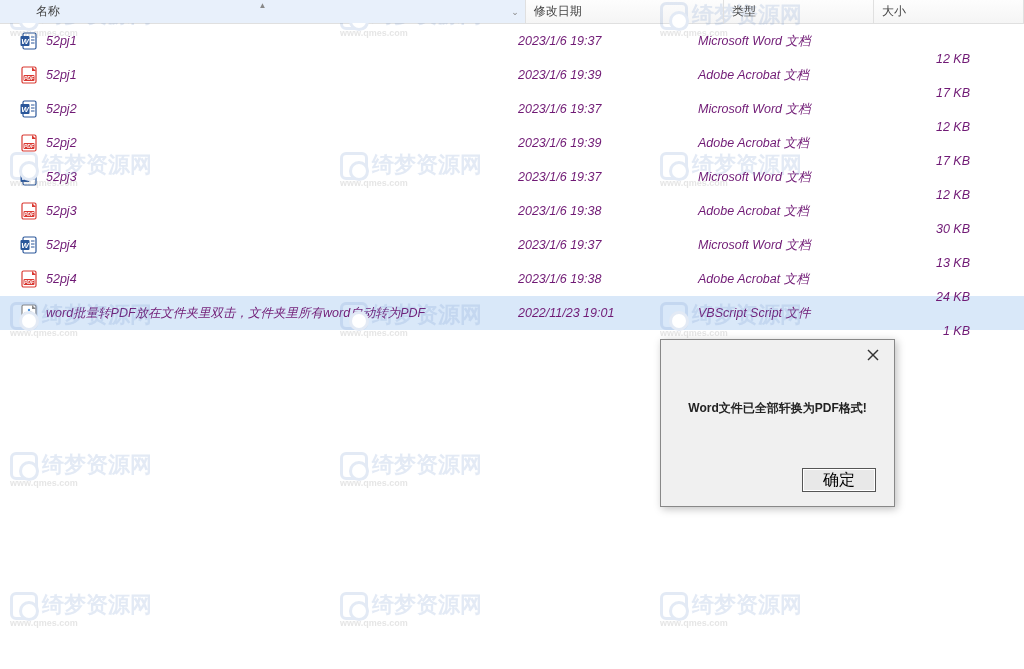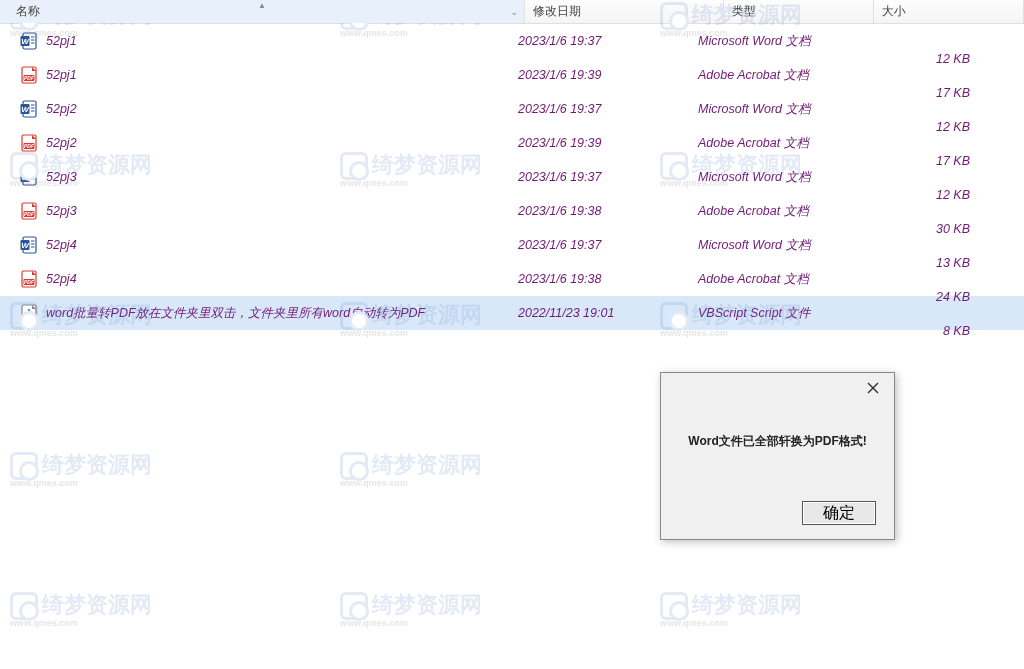--- a/index.html
+++ b/index.html
@@ -61,21 +61,21 @@
       color: #444;
     }
     .header-col {
       display: flex;
       align-items: center;
       height: 100%;
       padding: 0 8px;
       border-right: 1px solid #e0e0e0;
       position: relative;
     }
-    .header-col.name-col   { width: 562px; padding-left: 16px; background: #e8f0fb; }
+    .header-col.name-col   { width: 562px; padding-left: 36px; background: #e8f0fb; }
     .header-col.date-col   { width: 212px; }
     .header-col.type-col   { width: 160px; }
     .header-col.size-col   { width: 160px; }
     .sort-arrow {
       position: absolute;
       left: 50%;
       top: 1px;
       transform: translateX(-50%);
       font-size: 8px;
       color: #888;
@@ -108,21 +108,21 @@
       width: 18px;
       height: 18px;
       margin-right: 8px;
       flex-shrink: 0;
     }
     
     
     .dialog {
       position: absolute;
       left: 660px;
-      top: 372px;
+      top: 339px;
       width: 235px;
       height: 168px;
       background: #f0f0f0;
       border: 1px solid #888;
       box-shadow: 2px 2px 8px rgba(0,0,0,0.25);
     }
     .dialog-titlebar {
       height: 30px;
       display: flex;
       justify-content: flex-end;
@@ -328,21 +328,21 @@
     </div>
     <div class="file-row selected">
       <div class="cell name-col">
         <span class="file-icon"><svg width="18" height="18" viewBox="0 0 18 18">
             <use href="#icon-vbs"></use>
           </svg></span>
         <span>word批量转PDF放在文件夹里双击，文件夹里所有word自动转为PDF</span>
       </div>
       <div class="cell date-col">2022/11/23 19:01</div>
       <div class="cell type-col">VBScript Script 文件</div>
-      <div class="cell size-col">8 KB</div>
+      <div class="cell size-col">1 KB</div>
     </div>
   </div>
 
 <div class="dialog">
   <div class="dialog-titlebar">
     <div class="dialog-close">
       <svg width="12" height="12" viewBox="0 0 12 12">
           <line x1="1" y1="1" x2="11" y2="11" stroke="#333" stroke-width="1.4"></line>
           <line x1="11" y1="1" x2="1" y2="11" stroke="#333" stroke-width="1.4"></line>
         </svg>

